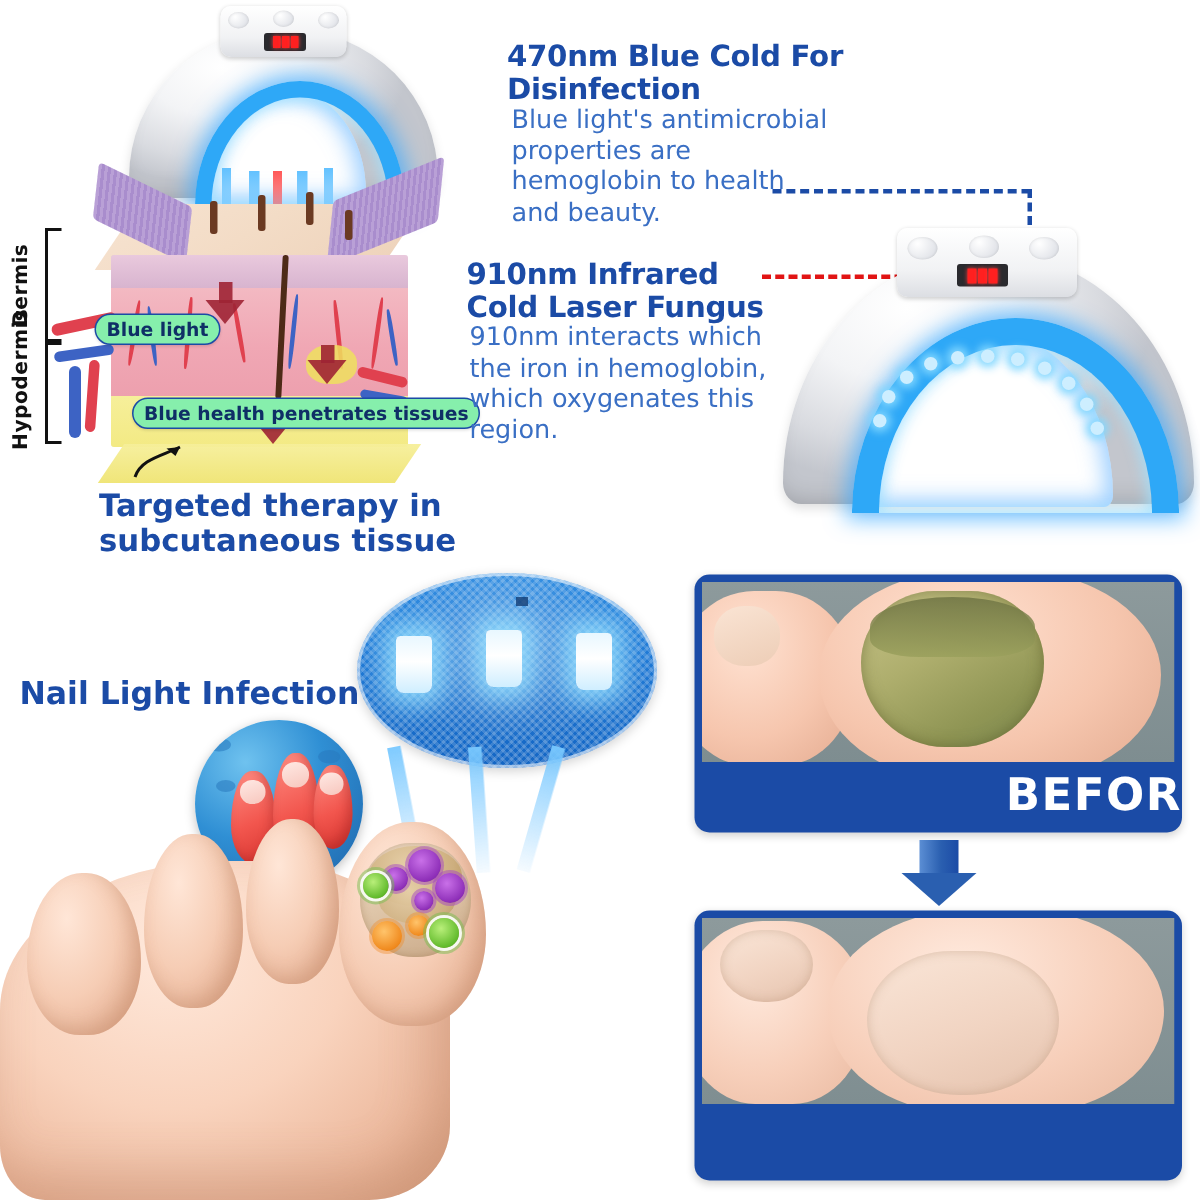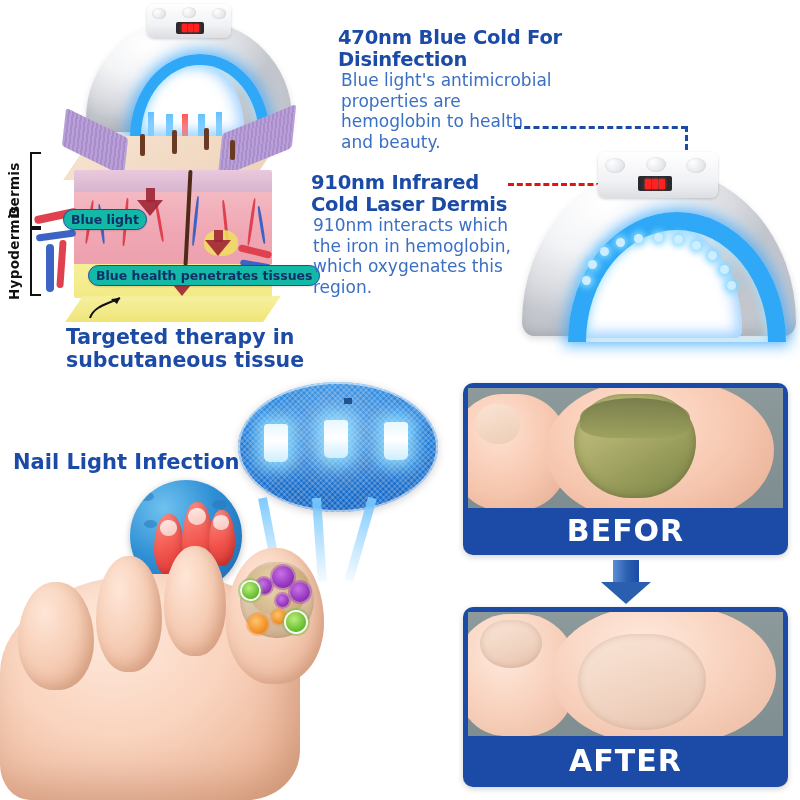--- a/index.html
+++ b/index.html
@@ -74,21 +74,21 @@
   .arrow-dn{position:absolute;width:0;height:0;border-left:13px solid transparent;
       border-right:13px solid transparent;border-top:16px solid #9e2434;opacity:.9;}
   .arrow-stem{position:absolute;background:#9e2434;opacity:.9;}
 
   
   .vlabel{position:absolute;color:#111;font-size:13.5px;font-weight:600;
       writing-mode:vertical-rl;transform:rotate(180deg);letter-spacing:.3px;}
   .bracket{position:absolute;border:2px solid #111;border-right:none;width:9px;}
 
   
-  .pill{position:absolute;background:#14b8a6;border:1.6px solid #1b4ba6;
+  .pill{position:absolute;background:#86efac;border:1.6px solid #1b4ba6;
       border-radius:11px;color:#0f2f66;font-size:12.5px;font-weight:600;
       padding:2px 7px;white-space:nowrap;
       box-shadow:0 1px 2px rgba(0,0,0,.12);}
 
   
   .curve{position:absolute;}
 
   
   .dash-h{position:absolute;height:0;border-top:3px dashed;}
   .dash-v{position:absolute;width:0;border-left:3px dashed;}
@@ -267,21 +267,21 @@
 
 <div id="targeted" class="abs">Targeted therapy in subcutaneous tissue</div>
 
 <div id="h470" class="abs hd">470nm Blue Cold For Disinfection</div>
 <div id="b470" class="abs bd">Blue light's antimicrobial properties are hemoglobin to health and beauty.</div>
 
 <div class="dash-h blue abs" style="left:515px;top:126px;width:172px;"></div>
 <div class="dash-v blue abs" style="left:685px;top:126px;height:114px;"></div>
 <div class="enddot b abs" style="left:679px;top:234px;width:13px;height:13px;"></div>
 
-<div id="h910" class="abs hd">910nm Infrared Cold Laser Dermis</div>
+<div id="h910" class="abs hd">910nm Infrared Cold Laser Fungus</div>
 <div id="b910" class="abs bd">910nm interacts which the iron in hemoglobin, which oxygenates this region.</div>
 
 <div class="dash-h red abs" style="left:508px;top:183px;width:112px;"></div>
 <div class="dash-v red abs" style="left:620px;top:183px;height:67px;"></div>
 <div class="enddot r abs" style="left:613px;top:243px;width:16px;height:16px;"></div>
 
 <div class="dev abs" id="device-right" style="left:520px;top:148px;width:278px;height:190px;">
 
   <div class="arch-outer abs" style="left:2px;top:20px;width:274px;height:168px;"></div>
 
@@ -368,30 +368,29 @@
 <div class="card" id="card-before" style="left:463px;top:383px;width:325px;height:172px;">
   <div class="photo" style="height:120px;">
     <div class="pb-bg"></div>
     <div class="pb-skin" style="left:-18px;top:6px;width:120px;height:116px;"></div>
     <div class="pb-nail-ok" style="left:8px;top:16px;width:44px;height:40px;"></div>
     <div class="pb-skin" style="left:78px;top:-8px;width:228px;height:140px;"></div>
     <div class="pb-nail-bad" style="left:106px;top:6px;width:122px;height:104px;"></div>
     <div class="abs" style="left:112px;top:10px;width:110px;height:40px;border-radius:50% 50% 30% 30%;
                 background:linear-gradient(180deg,#6f7444,#9aa05c);opacity:.85;"></div>
   </div>
-  <div class="cap" style="height:48px;line-height:48px;">BEFOR</div>
+  <div class="cap" style="height:48px;line-height:48px;text-align:right;">BEFOR</div>
 </div>
 
 <div id="ba-arrow" style="left:601px;top:560px;width:50px;height:44px;">
   <div class="stem"></div>
   <div class="head"></div>
 </div>
 
 <div class="card" id="card-after" style="left:463px;top:607px;width:325px;height:180px;">
   <div class="photo" style="height:124px;">
     <div class="pa-bg"></div>
     <div class="pa-skin" style="left:-14px;top:2px;width:124px;height:122px;"></div>
     <div class="pa-nail" style="left:12px;top:8px;width:62px;height:48px;"></div>
     <div class="pa-skin" style="left:84px;top:-6px;width:224px;height:136px;"></div>
     <div class="pa-nail" style="left:110px;top:22px;width:128px;height:96px;"></div>
   </div>
-  <div class="cap" style="height:52px;line-height:52px;">AFTER</div>
 </div>
 
 </body></html>

